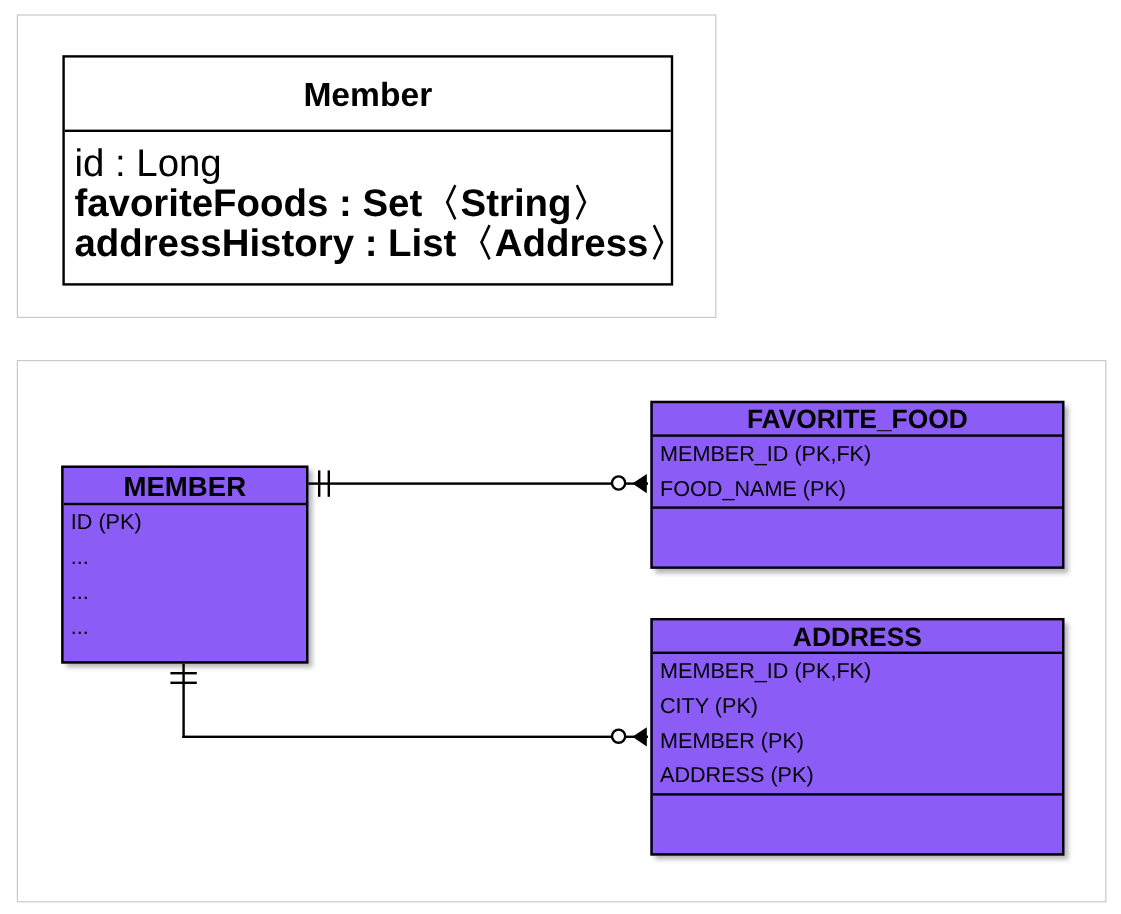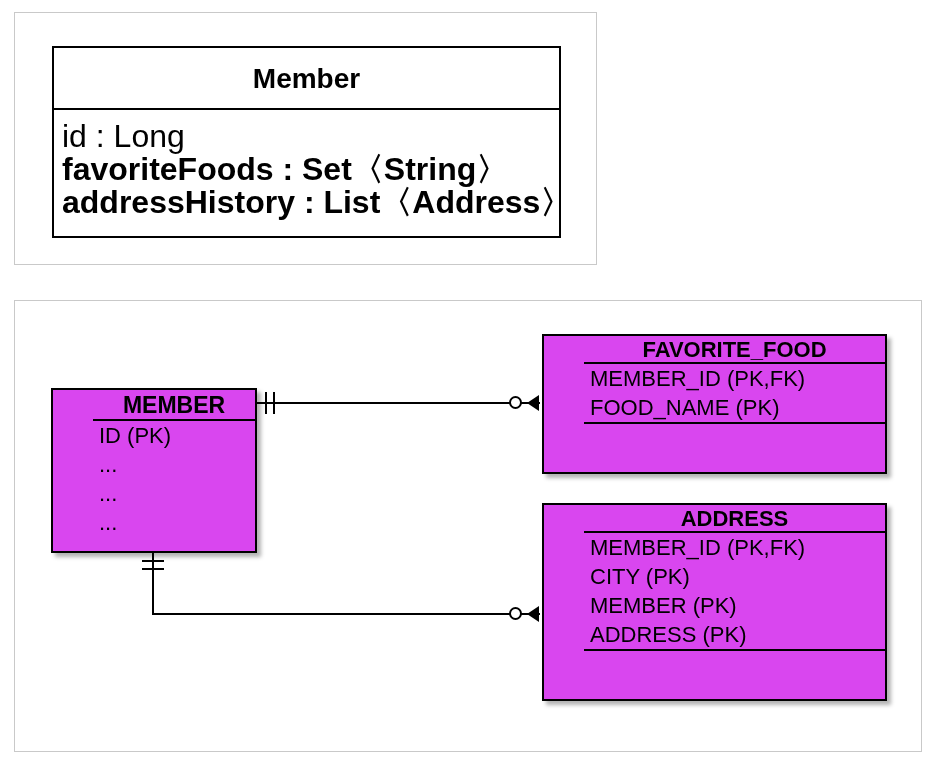--- a/index.html
+++ b/index.html
@@ -66,54 +66,53 @@
     left: 14px;
     top: 300px;
     width: 908px;
     height: 452px;
   }
 
   
   .er-table {
     position: absolute;
     border: 2px solid #000000;
-    background: #d946ef;
+    background: #8b5cf6;
     box-sizing: border-box;
     box-shadow: 4px 4px 4px rgba(0,0,0,0.30);
-    padding-left: 40px;
   }
   .er-table .tbl-title {
     text-align: center;
     font-size: 22px;
     font-weight: bold;
     line-height: 28px;
     height: 28px;
     border-bottom: 2px solid #000000;
     box-sizing: border-box;
   }
   .er-table .tbl-rows {
     box-sizing: border-box;
   }
   .er-table .tbl-rows div {
-    font-size: 22px;
+    font-size: 18px;
     line-height: 29px;
     padding-left: 6px;
     white-space: nowrap;
   }
   .er-table .tbl-footer {
     border-top: 2px solid #000000;
     height: 26px;
     box-sizing: border-box;
   }
 
   
   #tbl-member      { left: 36px;  top: 87px;  width: 206px; height: 165px; }
   #tbl-member .tbl-title { font-size: 23px; height: 31px; line-height: 31px;}
   #tbl-favorite    { left: 527px; top: 33px;  width: 345px; height: 140px; }
-  #tbl-address     { left: 527px; top: 202px; width: 345px; height: 198px; }
+  #tbl-address     { left: 527px; top: 214px; width: 345px; height: 198px; }
 
   
   .line {
     position: absolute;
     background: #000000;
   }
   .h-line { height: 2px; }
   .v-line { width: 2px; }
 
   

